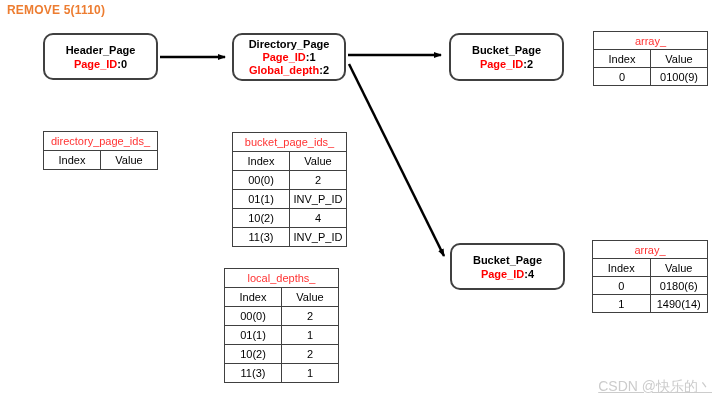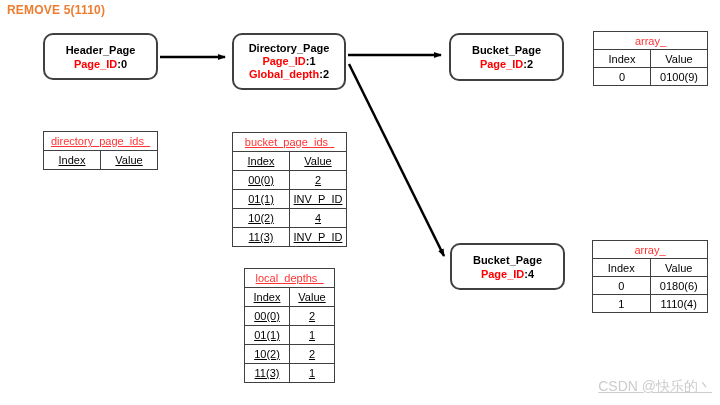--- a/index.html
+++ b/index.html
@@ -42,21 +42,21 @@
   }
   .dtable td {
     border:1px solid #404040;
     text-align:center;
     vertical-align:middle;
     padding:0 2px;
     overflow:hidden;
     white-space:nowrap;
   }
   .dtable td.ttl { color:#FF3333; }
-  .rh20 td { height:19px;text-decoration:underline; }
+  .rh20 td { height:19px; }
   .rh19 td { height:18px; }
   .watermark {
     position:absolute;
     right:8px; bottom:9px;
     font-size:14px; color:#CCCCCC;text-decoration:underline;
   }
 </style>
 </head>
 <body>
 
@@ -73,21 +73,21 @@
     <line x1="160" y1="57" x2="225" y2="57" stroke="#000000" stroke-width="2.5" marker-end="url(#ah)"></line>
     <line x1="348" y1="55" x2="441" y2="55" stroke="#000000" stroke-width="2.5" marker-end="url(#ah)"></line>
     <line x1="349" y1="64" x2="444" y2="256" stroke="#000000" stroke-width="2.5" marker-end="url(#ah)"></line>
   </svg>
 
   <div class="node" style="left:43px; top:33px; width:115px; height:47px;">
     <div>Header_Page</div>
     <div><span class="red-label">Page_ID</span><span>:0</span></div>
   </div>
 
-  <div class="node" style="left:232px; top:33px; width:114px; height:57px; line-height:13px;">
+  <div class="node" style="left:232px; top:33px; width:114px; height:48px; line-height:13px;">
     <div>Directory_Page</div>
     <div><span class="red-label">Page_ID</span><span>:1</span></div>
     <div><span class="red-label">Global_depth</span><span>:2</span></div>
   </div>
 
   <div class="node" style="left:449px; top:33px; width:115px; height:48px;">
     <div>Bucket_Page</div>
     <div><span class="red-label">Page_ID</span><span>:2</span></div>
   </div>
 
@@ -129,21 +129,21 @@
         <td>10(2)</td>
         <td>4</td>
       </tr>
       <tr>
         <td>11(3)</td>
         <td>INV_P_ID</td>
       </tr>
     </tbody>
   </table>
 
-  <table class="dtable rh20" style="left:244px; top:268px; width:91px;">
+  <table class="dtable rh20" style="left:224px; top:268px; width:115px;">
     <tbody>
       <tr>
           <td class="ttl" colspan="2">local_depths_</td>
         </tr>
       <tr>
         <td>Index</td>
         <td>Value</td>
       </tr>
       <tr>
         <td>00(0)</td>
@@ -188,20 +188,20 @@
       <tr>
         <td>Index</td>
         <td>Value</td>
       </tr>
       <tr>
         <td>0</td>
         <td>0180(6)</td>
       </tr>
       <tr>
         <td>1</td>
-        <td>1110(4)</td>
+        <td>1490(14)</td>
       </tr>
     </tbody>
   </table>
 
   <div class="watermark">CSDN @快乐的丶</div>
 
 </div>
 
 </body></html>

